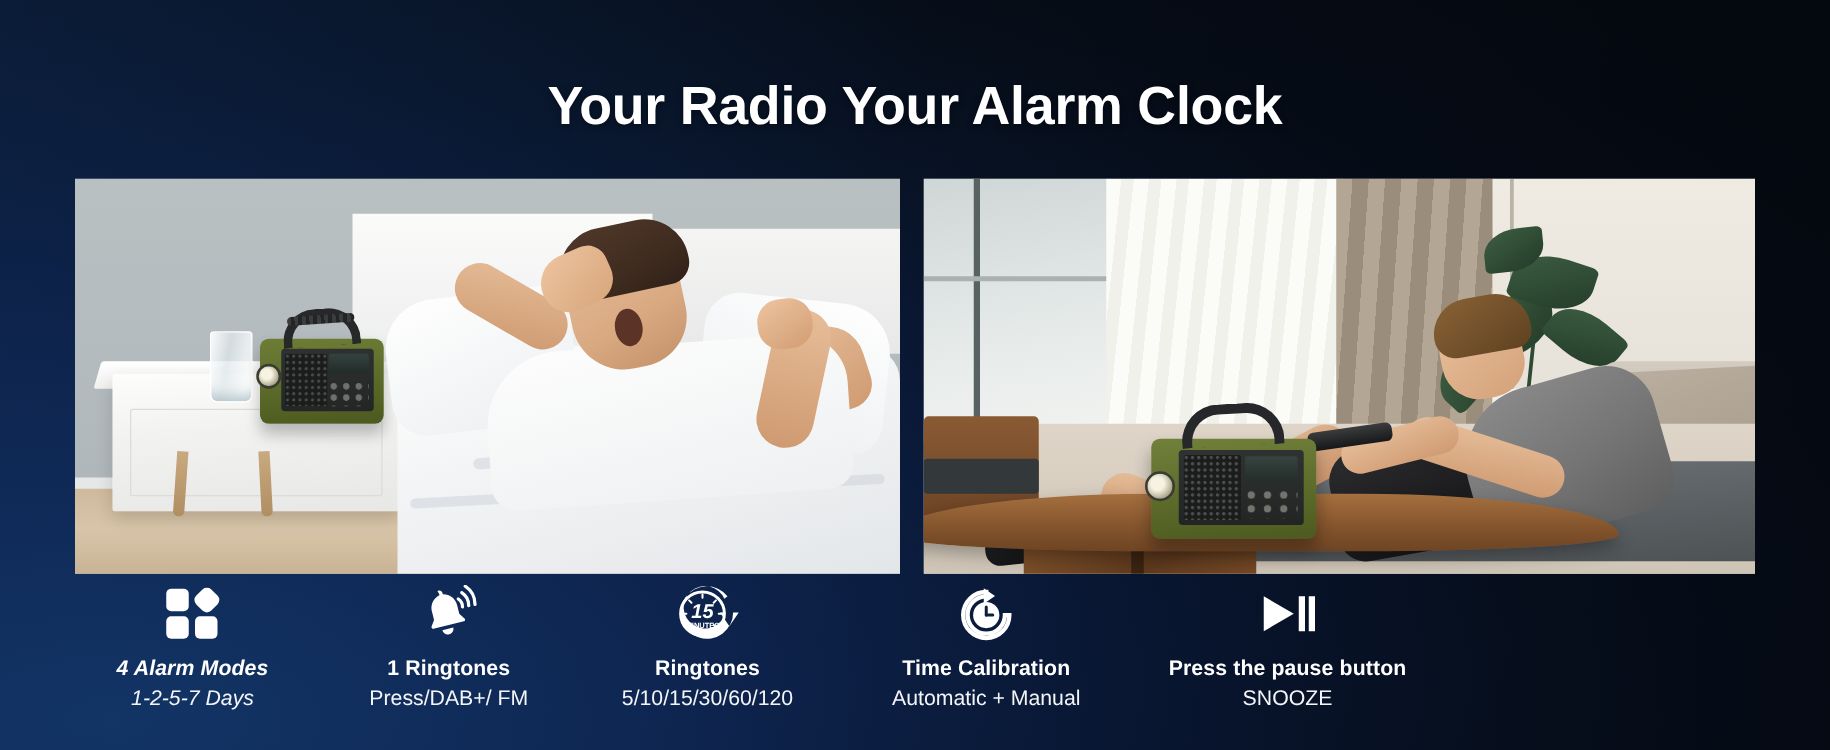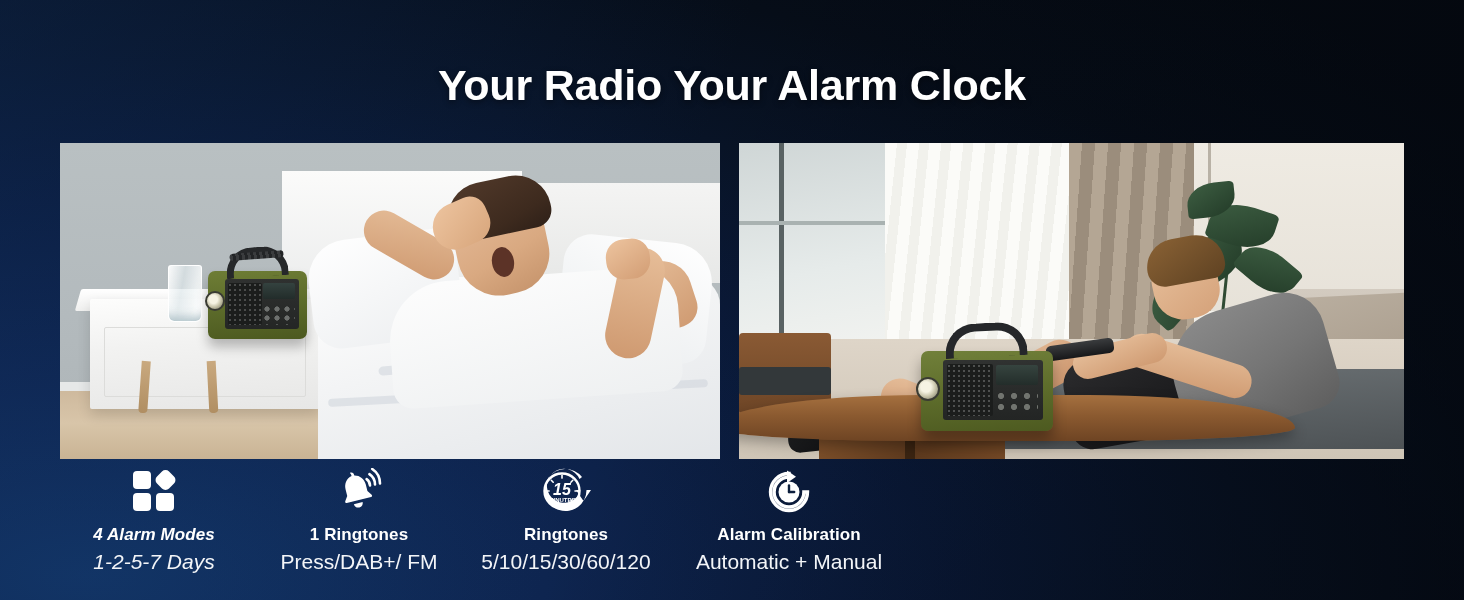--- a/index.html
+++ b/index.html
@@ -453,21 +453,21 @@
   }
   .f-icon{
     height:46px; display:flex; align-items:center; justify-content:center;
     margin-bottom:10px;
   }
   .f-title{
     font-size:17px; font-weight:bold; line-height:1.25;
     letter-spacing:.1px; white-space:nowrap;
   }
   .f-sub{
-    font-size:21px; font-weight:normal; line-height:1.3;
+    font-size:17px; font-weight:normal; line-height:1.3;
     margin-top:3px; white-space:nowrap; color:#f3f5f8;
   }
   .feature.f0{ width:192px; margin-left:58px;font-style:italic; }
   .feature.f1{ width:214px; margin-left:2px; }
   .feature.f2{ width:200px; margin-left:0px; }
   .feature.f3{ width:226px; margin-left:10px; }
   .feature.f4{ width:242px; margin-left:8px; }
   .feature.f5{ width:240px; margin-left:8px; }
 </style>
 </head>
@@ -632,20 +632,31 @@
         <svg width="48" height="46" viewBox="0 0 48 46">
           <path d="M24 5.5a18.5 18.5 0 1 0 18.5 18.5h-3.6A14.9 14.9 0 1 1 24 9.1z" fill="none" stroke="#fff" stroke-width="3.4" stroke-linecap="round"></path>
           <path d="M22 2.5l9 6.2-9 6.2z" fill="#fff"></path>
           <circle cx="24" cy="24" r="10.5" fill="#fff"></circle>
           <g stroke="#0c1f3d" stroke-width="2.4" stroke-linecap="round">
             <path d="M24 17.5V24"></path>
               <path d="M24 24h5.2"></path>
           </g>
         </svg>
       </div>
-      <div class="f-title">Alarm Calibration</div>
+      <div class="f-title">Time Calibration</div>
       <div class="f-sub">Automatic + Manual</div>
     </div>
 
 
+    <div class="feature f5">
+      <div class="f-icon">
+        <svg width="50" height="40" viewBox="0 0 50 40">
+          <path d="M6 6l24 14L6 34z" fill="#fff"></path>
+          <rect x="34" y="6" width="5" height="28" fill="#fff"></rect>
+          <rect x="42" y="6" width="5" height="28" fill="#fff"></rect>
+        </svg>
+      </div>
+      <div class="f-title">Press the pause button</div>
+      <div class="f-sub">SNOOZE</div>
+    </div>
 
   </div>
 </div>
 
 </body></html>

